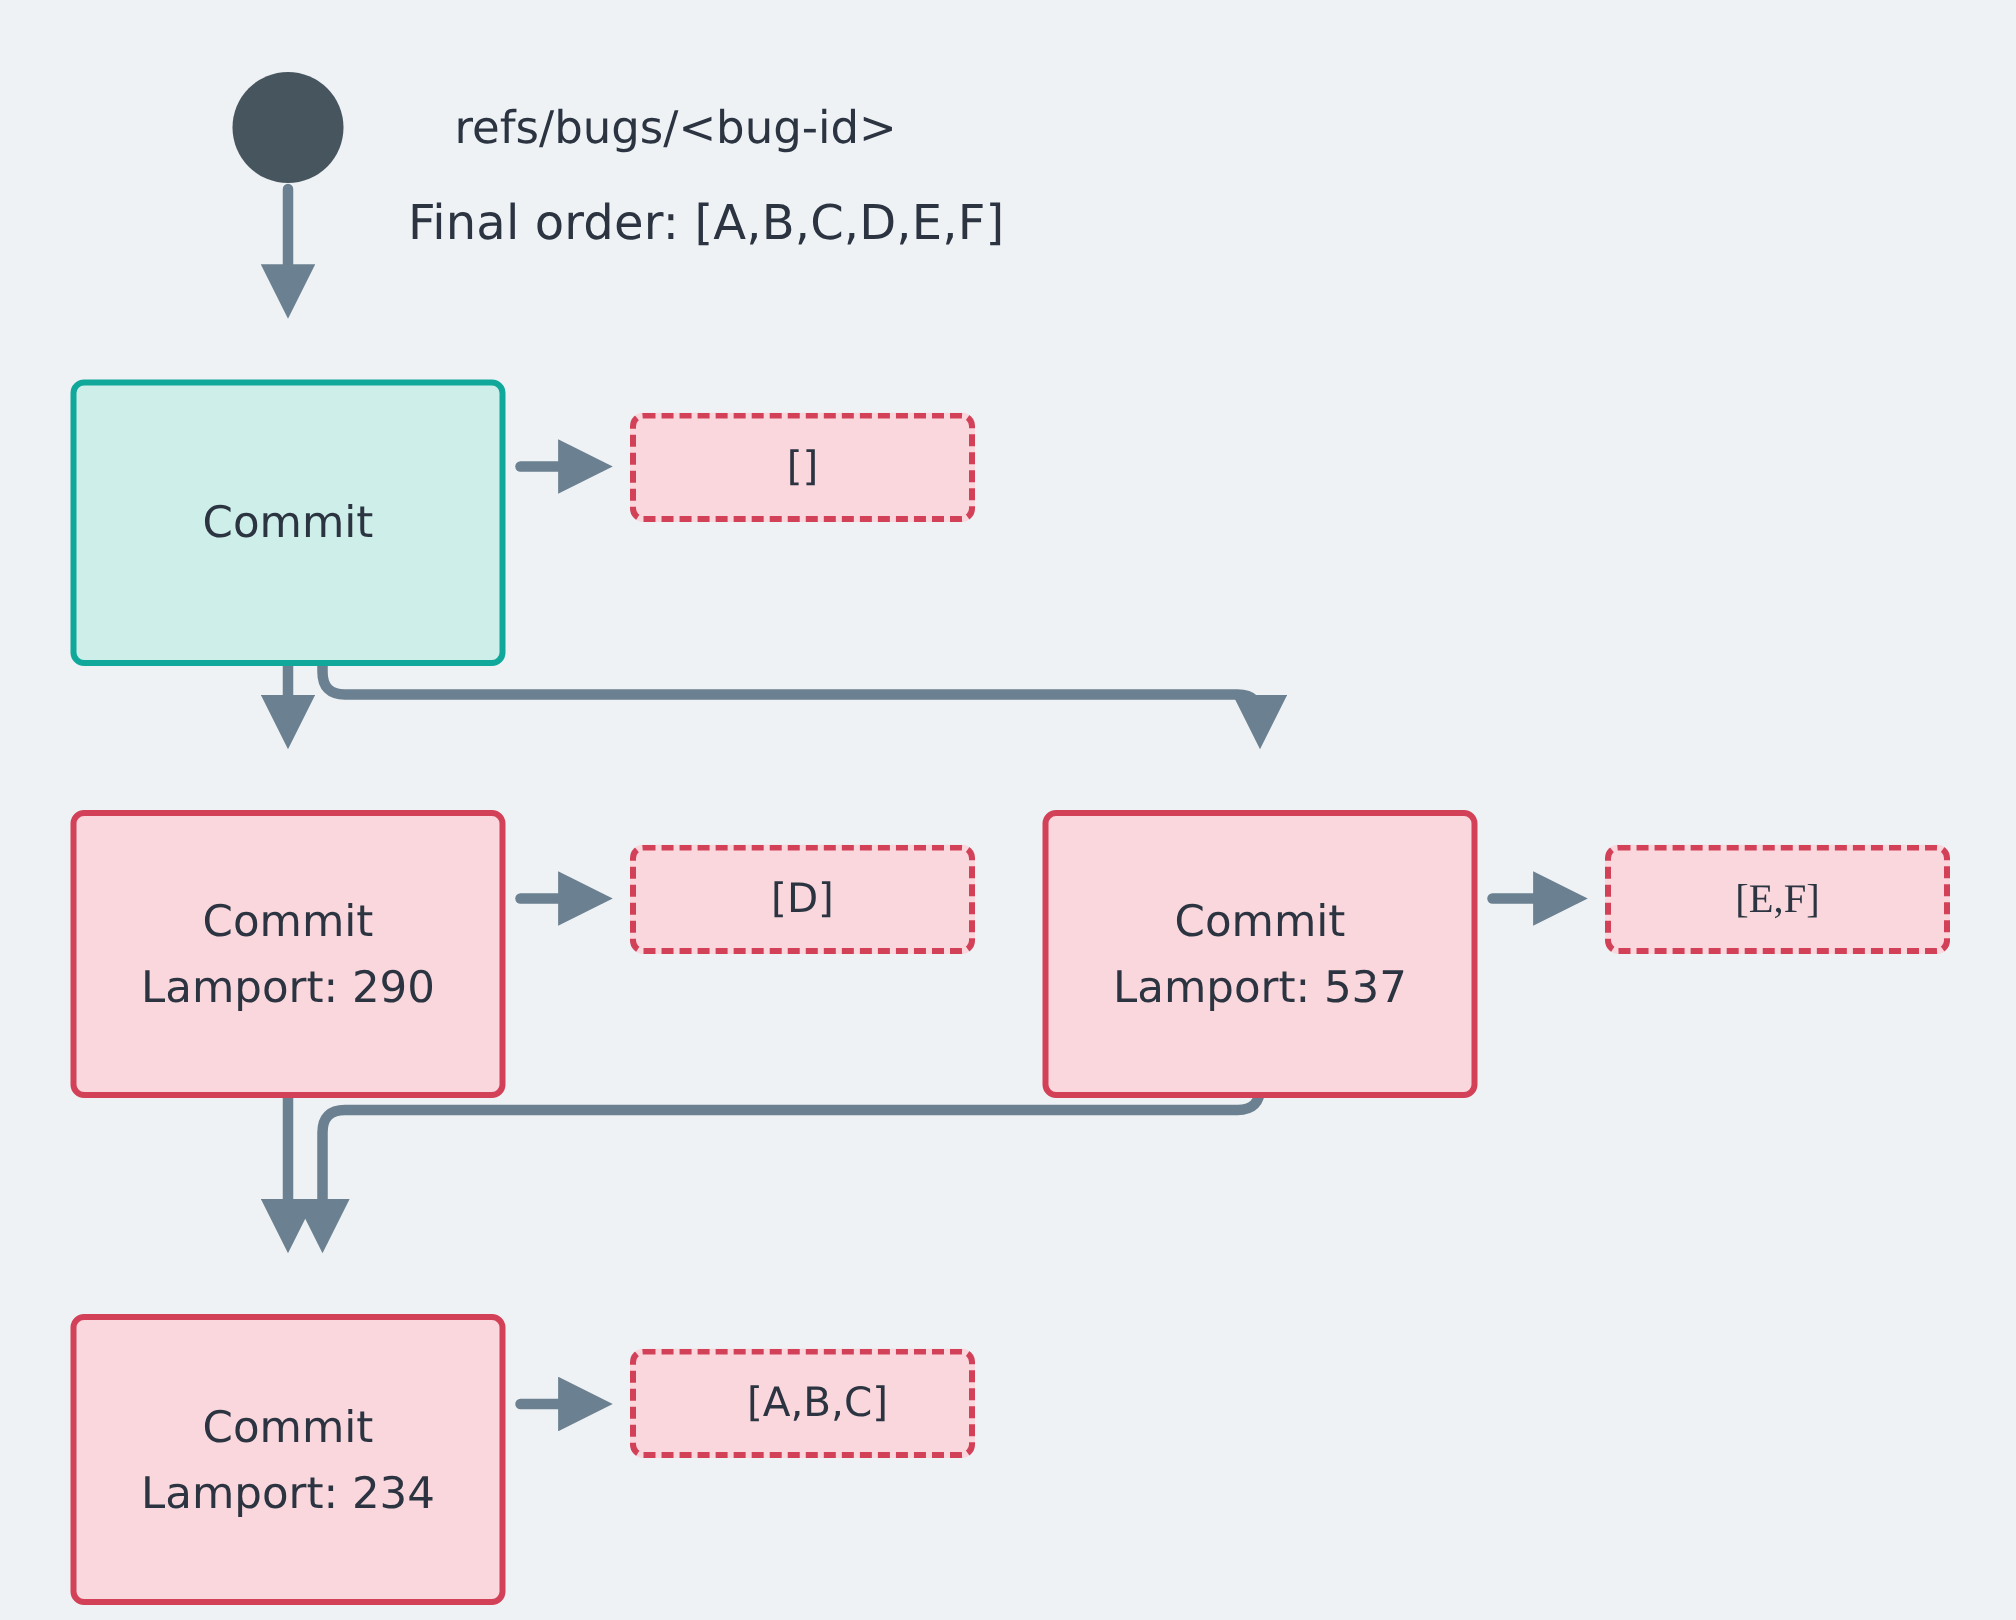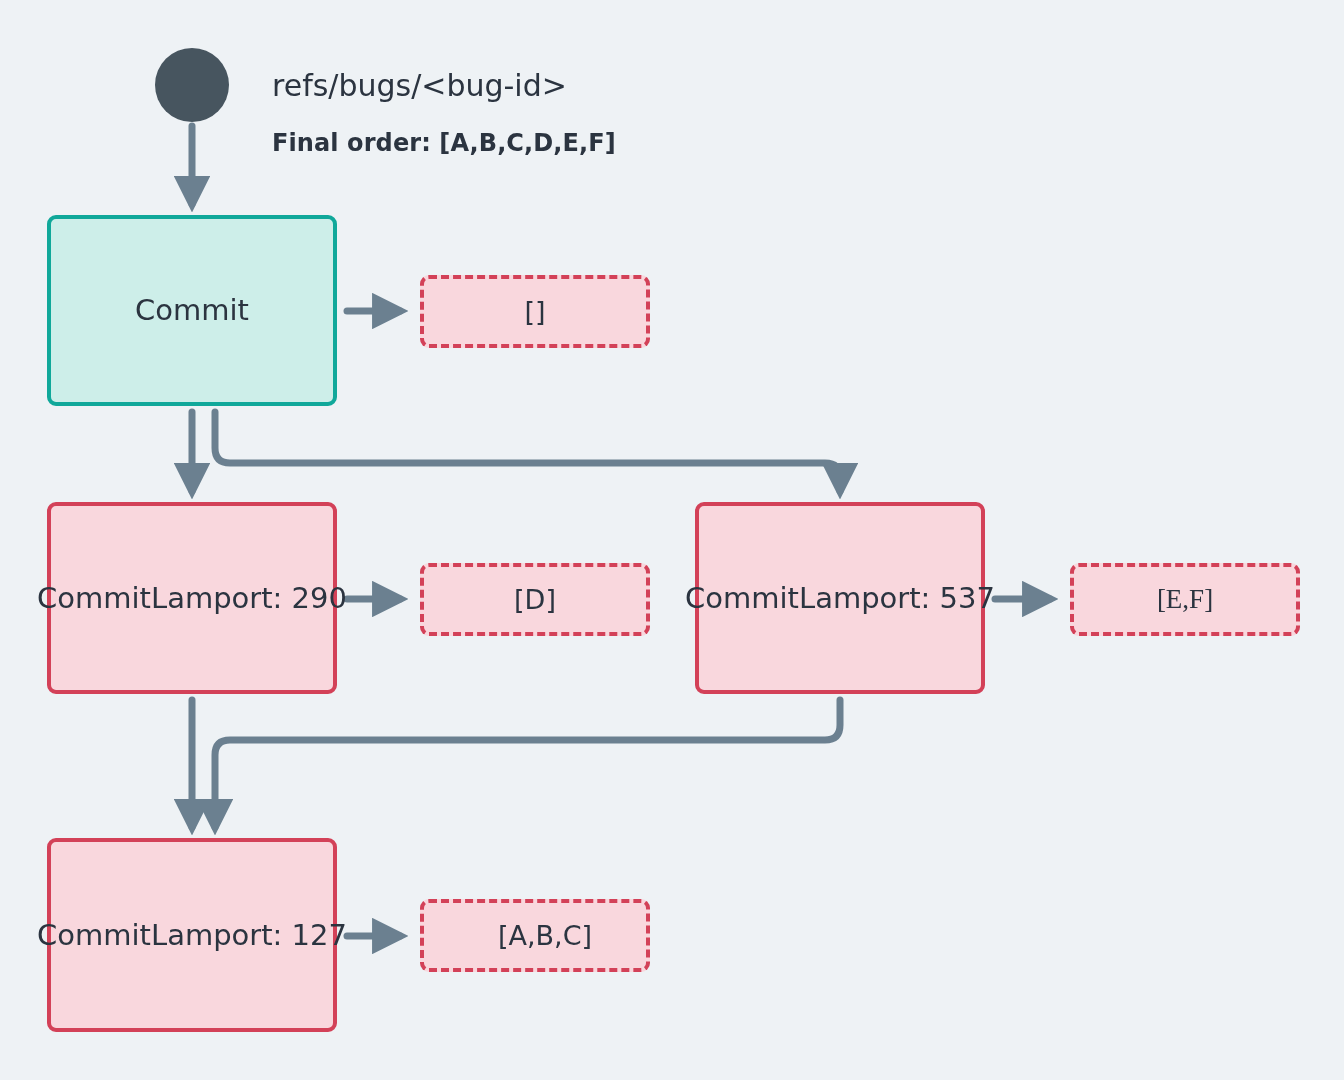--- a/index.html
+++ b/index.html
@@ -8,27 +8,28 @@
     background:#eef2f5;
     font-family:"DejaVu Sans", sans-serif;
     overflow:hidden;
   }
   #stage{position:relative;width:1344px;height:1080px;}
   #edges{position:absolute;left:0;top:0;width:1344px;height:1080px;}
 
   .node{
     position:absolute;
     box-sizing:border-box;
-    display:flex;flex-direction:row;
+    display:flex;flex-direction:column;
     align-items:center;justify-content:center;
     border-radius:9px;
     color:#2b3440;
     font-size:29px;
     line-height:1.52;
     text-align:center;
+    margin-top:38px;
   }
   .node.commit-start{
     background:#cdeee9;
     border:4px solid #10a89a;
   }
   .node.commit{
     background:#f9d7dd;
     border:4px solid #d34158;
   }
   .node .line{display:block;white-space:nowrap;}
@@ -50,22 +51,22 @@
     width:74px;height:74px;
     border-radius:50%;
     background:#47555f;
   }
 
   .hdr{
     position:absolute;
     color:#2b3440;
     white-space:nowrap;
   }
-  .hdr.ref{font-size:30px;}
-  .hdr.order{font-size:24px;font-weight:bold;letter-spacing:.1px;}
+  .hdr.ref{font-size:30px;margin-left:31px;}
+  .hdr.order{font-size:32px;font-weight:normal;letter-spacing:.1px;}
 </style>
 </head>
 <body>
 
 <div id="stage">
 
   <svg id="edges" viewBox="0 0 1344 1080">
     <defs>
       <marker id="ah" viewBox="0 0 12 12" refX="9.2" refY="6" markerWidth="5.2" markerHeight="5.2" orient="auto-start-reverse">
         <path d="M 0 0 L 12 6 L 0 12 z" fill="#6b8090"></path>
@@ -105,17 +106,17 @@
   <div class="chip" style="left:420px;top:563px;width:230px;height:73px;">[D]</div>
 
   <div class="node commit" style="left:695px;top:502px;width:290px;height:192px;">
     <span class="line">Commit</span>
     <span class="line">Lamport: 537</span>
   </div>
   <div class="chip" style="left:1070px;top:563px;width:230px;height:73px;font-family:Liberation Serif, serif;">[E,F]</div>
 
   <div class="node commit" style="left:47px;top:838px;width:290px;height:194px;">
     <span class="line">Commit</span>
-    <span class="line">Lamport: 127</span>
+    <span class="line">Lamport: 234</span>
   </div>
   <div class="chip" style="left:420px;top:899px;width:230px;height:73px;padding-left:20px;">[A,B,C]</div>
 
 </div>
 
 </body></html>

